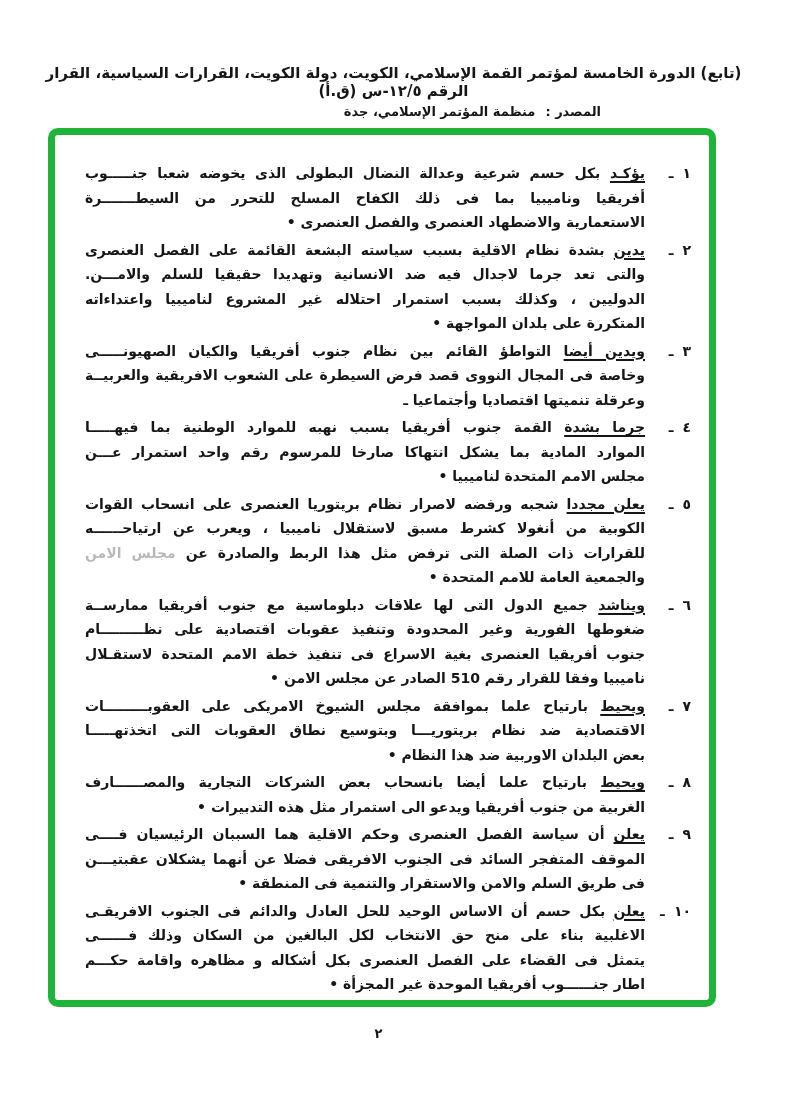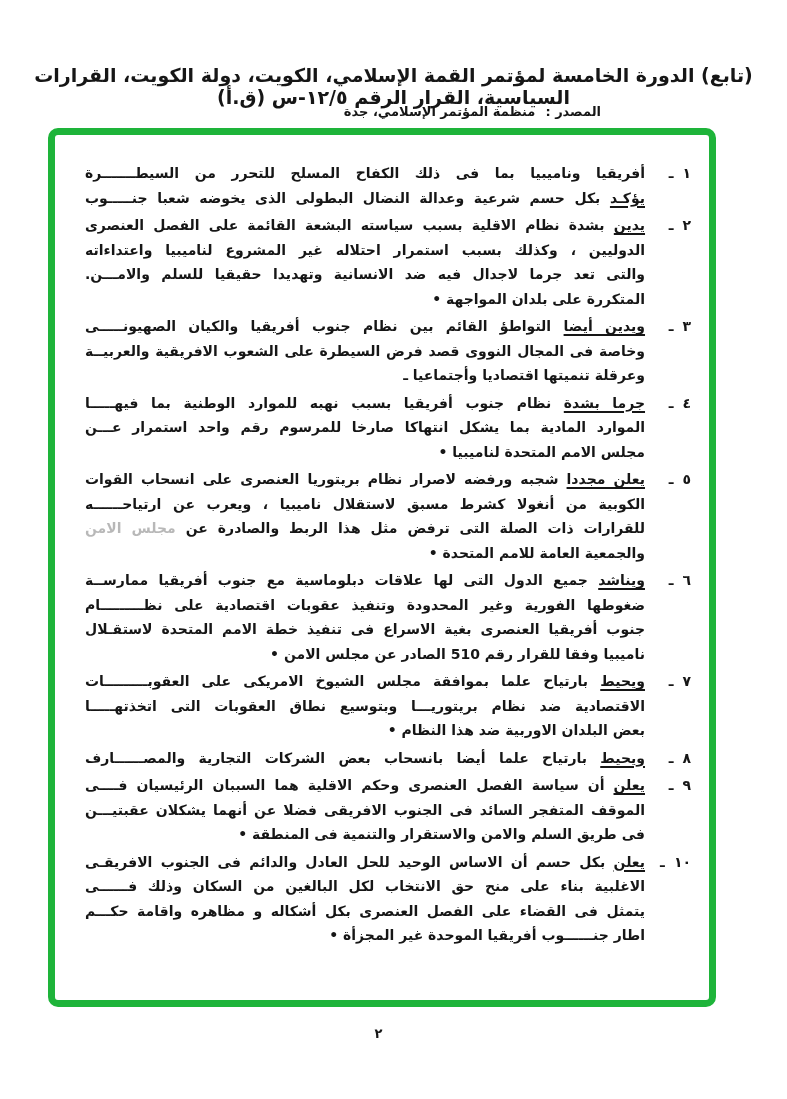--- a/index.html
+++ b/index.html
@@ -3,21 +3,21 @@
 <meta charset="utf-8">
 <style>
   html,body{margin:0;padding:0;}
   body{
     width:787px;height:1099px;position:relative;background:#ffffff;
     font-family:"DejaVu Sans", sans-serif;color:#161616;overflow:hidden;
   }
   .hdr{
     position:absolute;top:64px;left:28px;right:28px;
     direction:rtl;text-align:center;
-    font-size:19px;font-weight:700;letter-spacing:0;
+    font-size:15px;font-weight:700;letter-spacing:0;
   }
   .src{
     position:absolute;top:104px;right:186px;
     direction:rtl;font-size:13px;font-weight:700;
   }
   .src .lbl{margin-left:10px;}
   .frame{
     position:absolute;left:48px;top:128px;width:668px;height:879px;
     box-sizing:border-box;border:7px solid #1eb43a;border-radius:10px;
     padding:26px 18px 14px 30px;background:#ffffff;
@@ -46,34 +46,35 @@
 
 <div class="frame">
   <div class="content">
 
     <div class="item">
       <div class="num">
           <span>١</span>
           <span>ـ</span>
         </div>
       <div class="txt">
+        <div class="line"><span class="lead">يؤكـد</span> <span>بكل حسم شرعية وعدالة النضال البطولى الذى يخوضه شعبا جنـــــوب</span></div>
         <div class="line">أفريقيا وناميبيا بما فى ذلك الكفاح المسلح للتحرر من السيطـــــــرة</div>
-        <div class="line"><span class="lead">يؤكـد</span> <span>بكل حسم شرعية وعدالة النضال البطولى الذى يخوضه شعبا جنـــــوب</span></div>
+        <div class="line last">الاستعمارية والاضطهاد العنصرى والفصل العنصرى •</div>
       </div>
     </div>
 
     <div class="item">
       <div class="num">
           <span>٢</span>
           <span>ـ</span>
         </div>
       <div class="txt">
         <div class="line"><span class="lead">يدين</span> <span>بشدة نظام الاقلية بسبب سياسته البشعة القائمة على الفصل العنصرى</span></div>
+        <div class="line">والتى تعد جرما لاجدال فيه ضد الانسانية وتهديدا حقيقيا للسلم والامـــن.</div>
         <div class="line">الدوليين ، وكذلك بسبب استمرار احتلاله غير المشروع لناميبيا واعتداءاته</div>
-        <div class="line">والتى تعد جرما لاجدال فيه ضد الانسانية وتهديدا حقيقيا للسلم والامـــن.</div>
         <div class="line last">المتكررة على بلدان المواجهة •</div>
       </div>
     </div>
 
     <div class="item">
       <div class="num">
           <span>٣</span>
           <span>ـ</span>
         </div>
       <div class="txt">
@@ -82,21 +83,21 @@
         <div class="line last">وعرقلة تنميتها اقتصاديا وأجتماعيا ـ</div>
       </div>
     </div>
 
     <div class="item">
       <div class="num">
           <span>٤</span>
           <span>ـ</span>
         </div>
       <div class="txt">
-        <div class="line"><span class="lead">جرما بشدة</span> <span>نظام جنوب أفريقيا بسبب نهبه للموارد الوطنية بما فيهـــــا</span></div>
+        <div class="line"><span class="lead">جرما بشدة</span> <span>القمة جنوب أفريقيا بسبب نهبه للموارد الوطنية بما فيهـــــا</span></div>
         <div class="line">الموارد المادية بما يشكل انتهاكا صارخا للمرسوم رقم واحد استمرار عـــن</div>
         <div class="line last">مجلس الامم المتحدة لناميبيا •</div>
       </div>
     </div>
 
     <div class="item">
       <div class="num">
           <span>٥</span>
           <span>ـ</span>
         </div>
@@ -133,20 +134,21 @@
       </div>
     </div>
 
     <div class="item">
       <div class="num">
           <span>٨</span>
           <span>ـ</span>
         </div>
       <div class="txt">
         <div class="line"><span class="lead">ويحيط</span> <span>بارتياح علما أيضا بانسحاب بعض الشركات التجارية والمصــــــارف</span></div>
+        <div class="line last">الغربية من جنوب أفريقيا ويدعو الى استمرار مثل هذه التدبيرات •</div>
       </div>
     </div>
 
     <div class="item">
       <div class="num">
           <span>٩</span>
           <span>ـ</span>
         </div>
       <div class="txt">
         <div class="line"><span class="lead">يعلن</span> <span>أن سياسة الفصل العنصرى وحكم الاقلية هما السببان الرئيسيان فــــى</span></div>

